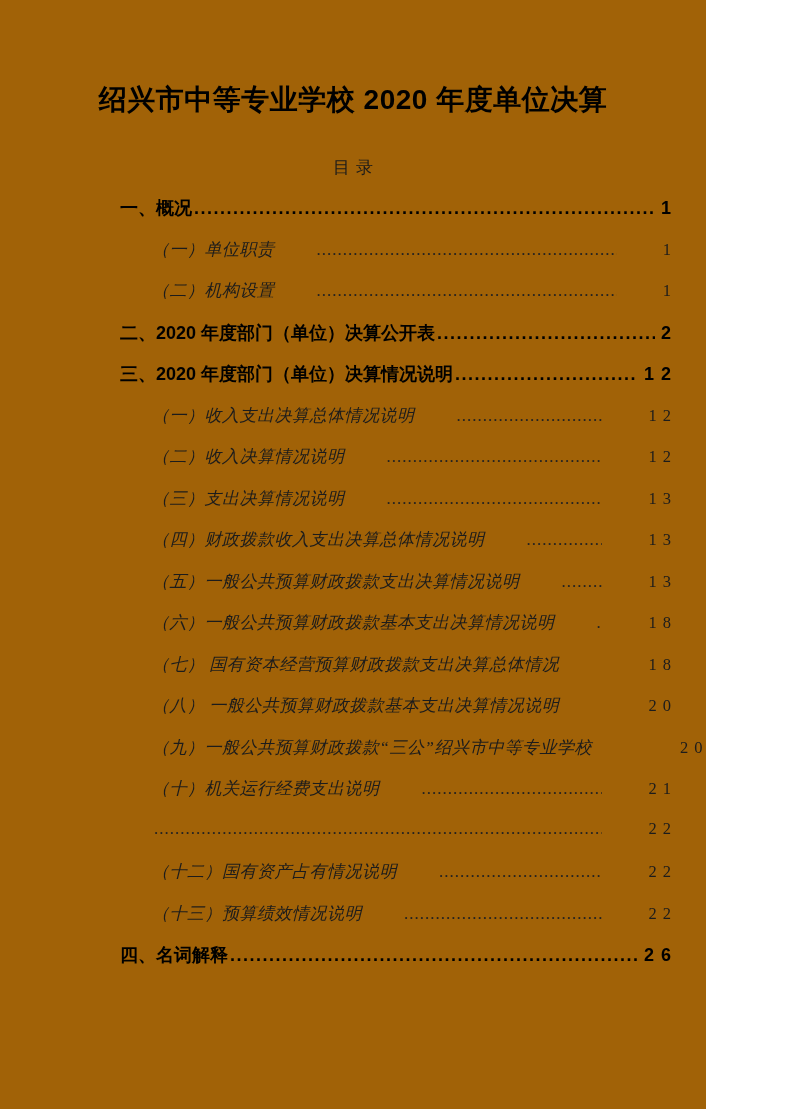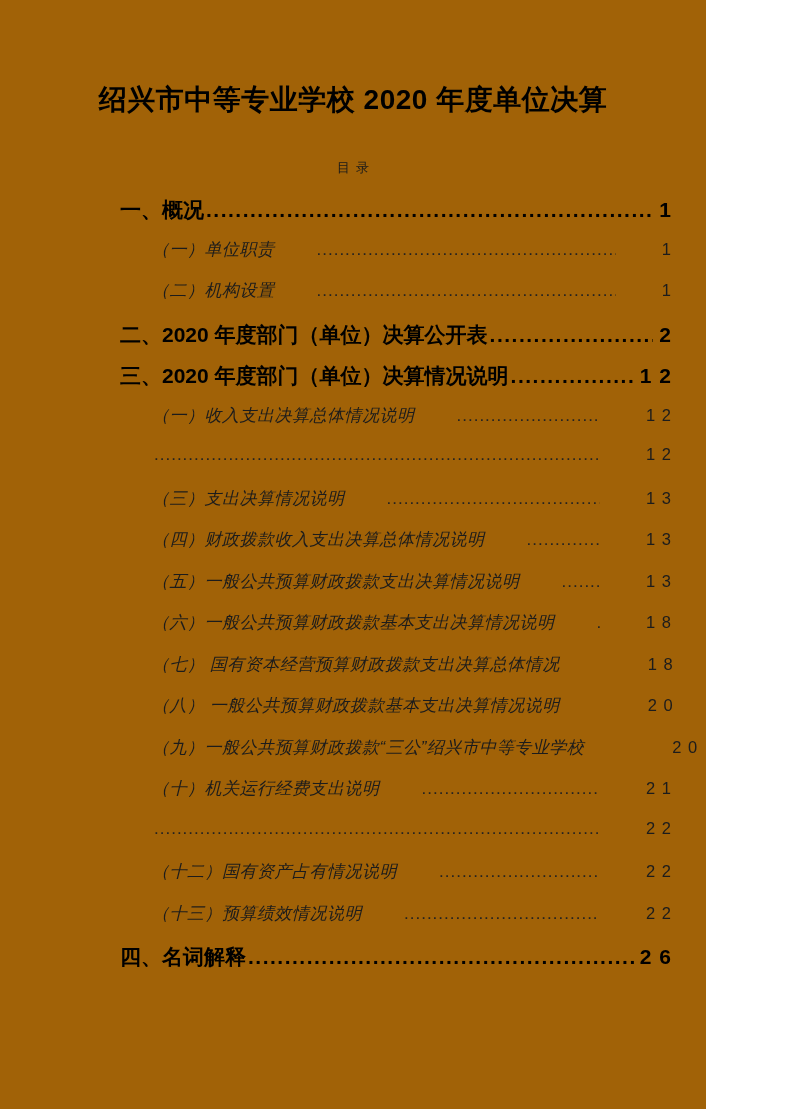--- a/index.html
+++ b/index.html
@@ -21,47 +21,47 @@
     font-weight: 700;
     font-size: 28px;
     line-height: 34px;
     color: #000;
     letter-spacing: 0.5px;
   }
   .toc-heading {
     margin-top: 40px;
     text-align: center;
     font-family: "Liberation Serif", serif;
-    font-size: 13px;
+    font-size: 17px;
     line-height: 22px;
     color: #1a1a1a;
     letter-spacing: 6px;
     text-indent: 6px;
   }
   .toc {
     margin: 17px 0 0 120px;
     width: 552px;
   }
   .toc-row {
     display: flex;
     align-items: baseline;
     height: 21px;
     margin-bottom: 20.5px;
     font-size: 17px;
     color: #111;
   }
   .toc-row.l1 {
     font-family: "Liberation Sans", sans-serif;
     font-weight: 700;
-    font-size: 21px;
+    font-size: 18px;
     color: #000;
   }
   .toc-row.l2 {
     padding-left: 32px;
-    font-family: Liberation Sans, sans-serif;
+    font-family: Liberation Serif, serif;
     color: #1c1c1c;
     gap: 40px;
   }
   .toc-label { white-space: nowrap; }
   .l2 .toc-label { font-style: italic; letter-spacing: 0.5px; }
   .leader {
     flex: 1 1 auto;
     overflow: hidden;
     white-space: nowrap;
     margin: 0 6px 0 2px;
@@ -109,20 +109,21 @@
         <span class="toc-label">三、2020 年度部门（单位）决算情况说明</span>
         <span class="leader">............................................................................................................................................................................................................................................................................................................</span>
         <span class="page-num">1 2</span>
       </div>
       <div class="toc-row l2">
         <span class="toc-label">（一）收入支出决算总体情况说明</span>
         <span class="leader">............................................................................................................................................................................................................................................................................................................</span>
         <span class="page-num">1 2</span>
       </div>
       <div class="toc-row l2">
+        <span class="toc-label">（二）收入决算情况说明</span>
         <span class="leader">............................................................................................................................................................................................................................................................................................................</span>
         <span class="page-num">1 2</span>
       </div>
       <div class="toc-row l2">
         <span class="toc-label">（三）支出决算情况说明</span>
         <span class="leader">............................................................................................................................................................................................................................................................................................................</span>
         <span class="page-num">1 3</span>
       </div>
       <div class="toc-row l2">
         <span class="toc-label">（四）财政拨款收入支出决算总体情况说明</span>

